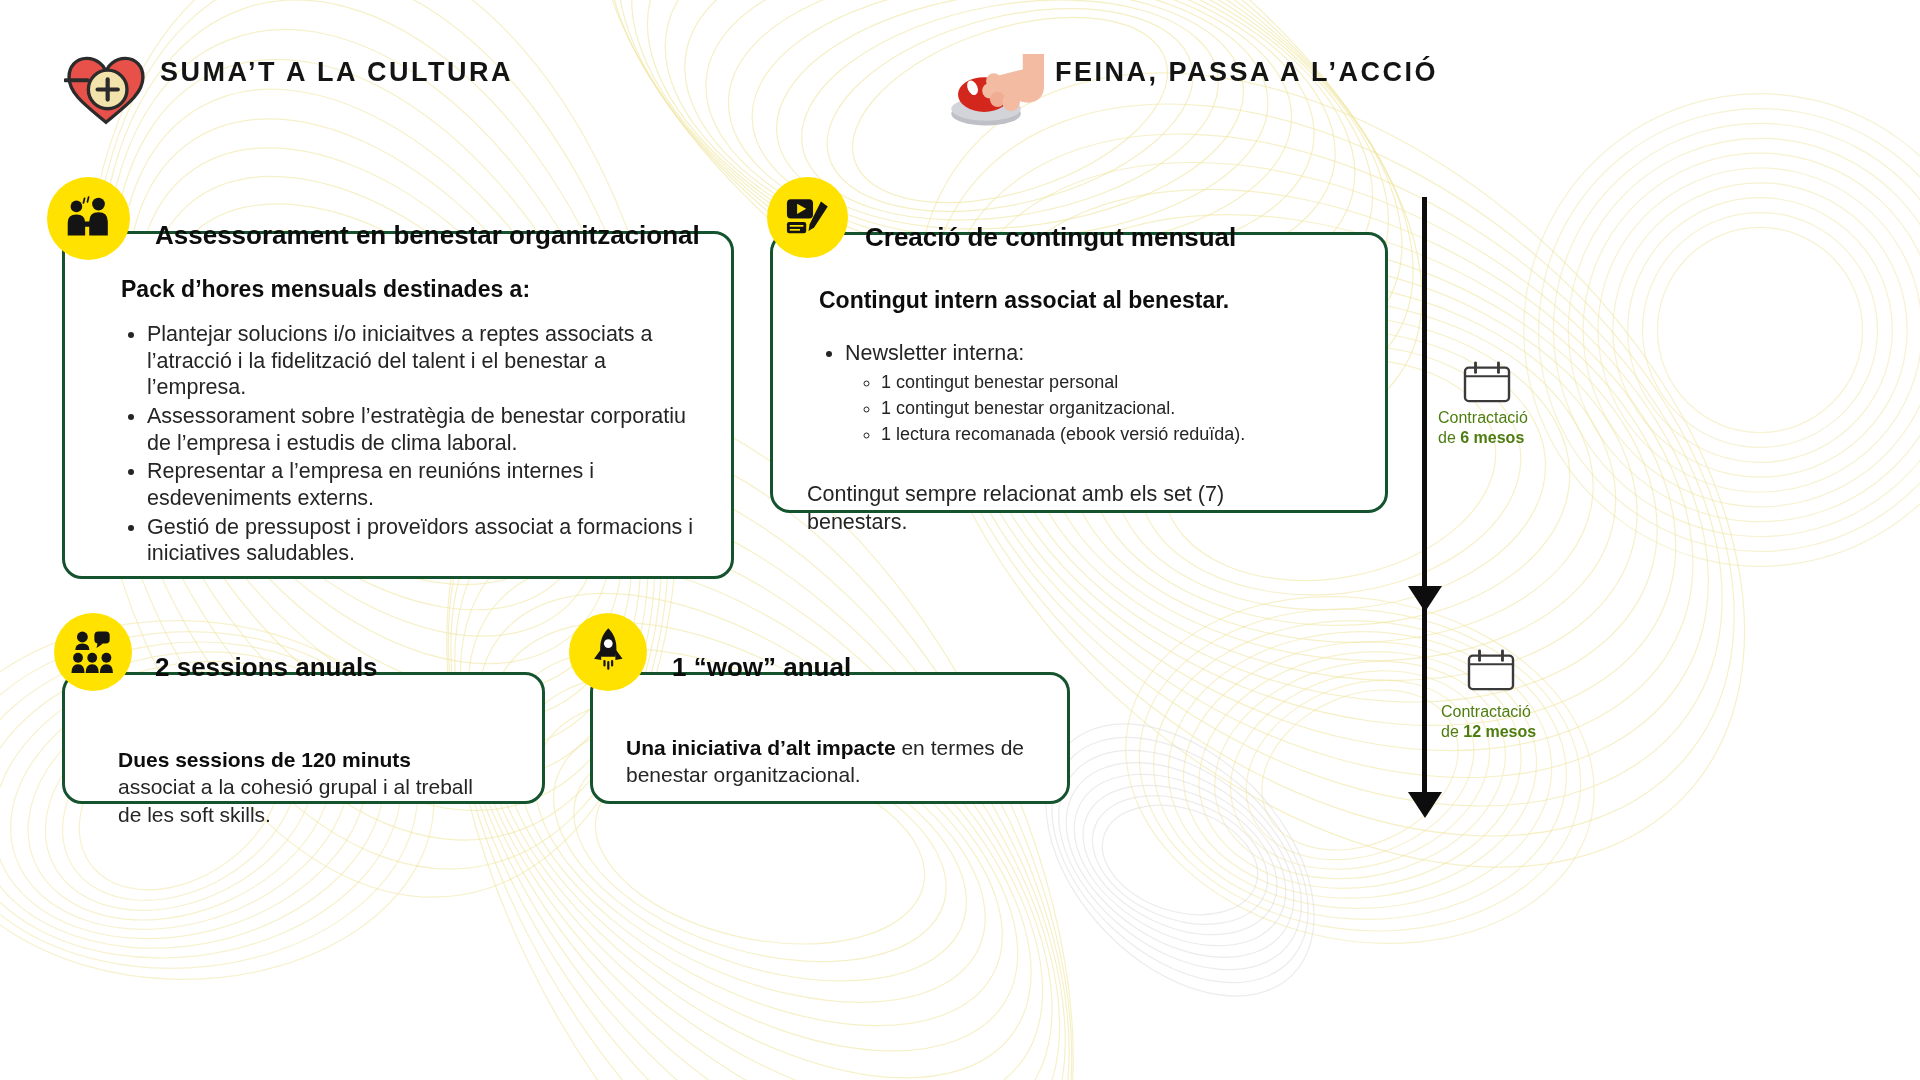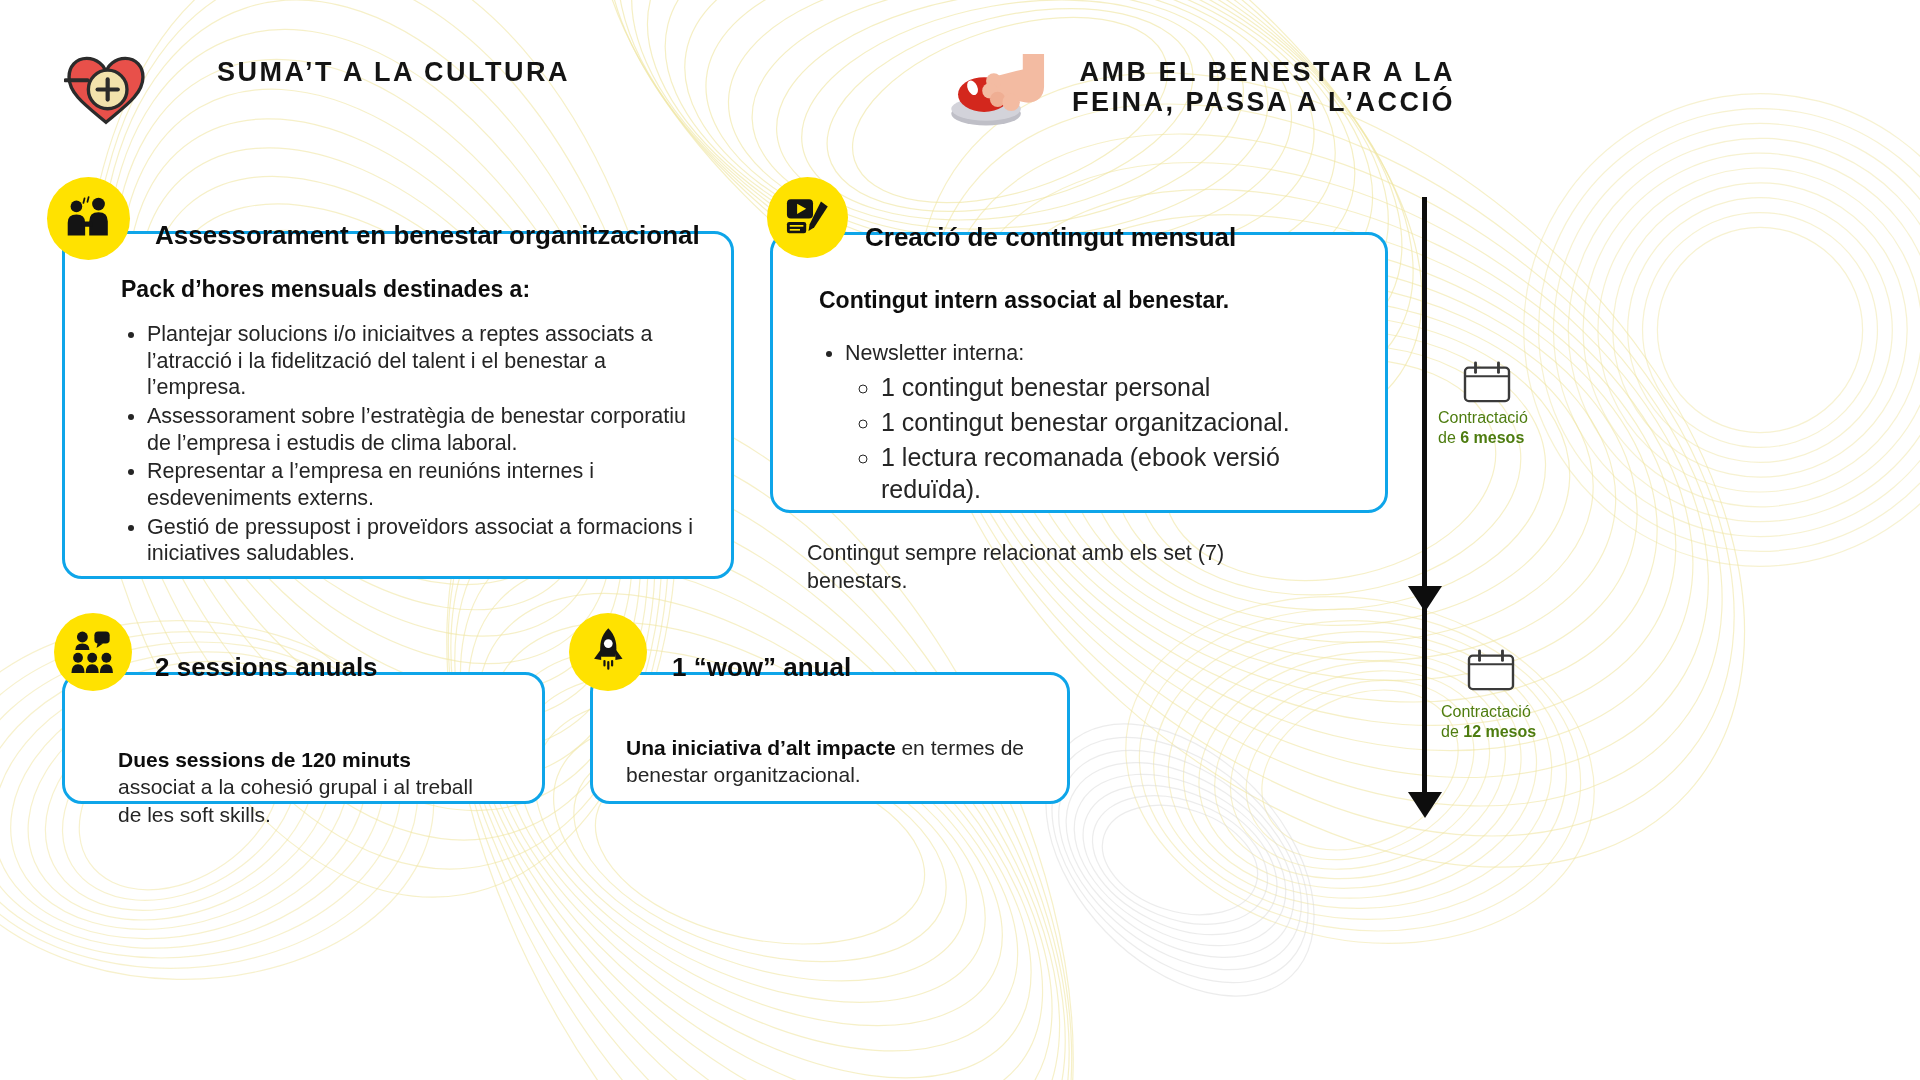--- a/index.html
+++ b/index.html
@@ -6,35 +6,35 @@
   body{
     width:1920px;height:1080px;position:relative;overflow:hidden;
     background:#ffffff;
     font-family:"Liberation Sans","DejaVu Sans",sans-serif;
     color:#141414;
   }
   #bg{position:absolute;left:0;top:0;width:1920px;height:1080px;z-index:0;}
 
   
   .top-title{
-    position:absolute;z-index:3;text-align:right;
+    position:absolute;z-index:3;text-align:left;
     font-weight:800;font-size:27px;line-height:30px;letter-spacing:2.5px;
     color:#141414;text-transform:uppercase;
   }
   #title-left{left:160px;top:57px;width:410px;}
   #title-right{left:1055px;top:57px;width:400px;}
 
   .hdr-icon{position:absolute;z-index:3;}
   #heart-icon{left:64px;top:50px;width:84px;height:80px;}
   #button-icon{left:930px;top:52px;width:116px;height:80px;}
 
   
   .card{
     position:absolute;z-index:2;background:#ffffff;
-    border:3px solid #0ea5e9;border-radius:20px;box-sizing:border-box;
+    border:3px solid #14532d;border-radius:20px;box-sizing:border-box;
   }
   #card-assessorament{left:62px;top:231px;width:672px;height:348px;}
   #card-contingut{left:770px;top:232px;width:618px;height:281px;}
   #card-sessions{left:62px;top:672px;width:483px;height:132px;}
   #card-wow{left:590px;top:672px;width:480px;height:132px;}
 
   .badge{
     position:absolute;z-index:4;border-radius:50%;
     background:#FFE200;display:flex;align-items:center;justify-content:center;
   }
@@ -56,21 +56,21 @@
 
   .card-inner{position:relative;box-sizing:border-box;height:100%;}
   #card-assessorament .card-inner{padding:42px 28px 0 56px;}
   #card-contingut .card-inner{padding:52px 28px 0 46px;}
   #card-sessions .card-inner{padding:30px 24px 0 53px;margin-top:20px;}
   #card-wow .card-inner{padding:38px 24px 0 33px;}
 
   .intro{font-weight:700;font-size:23px;margin:0 0 18px 0;color:#0d0d0d;}
   ul.bullets{margin:0;padding:0 0 0 26px;font-size:21.5px;line-height:1.24;color:#252525;}
   ul.bullets li{margin:0 0 2px 0;}
-  ul.sub{list-style:circle;margin:4px 0 0 0;padding:0 0 0 36px;font-size:25px;line-height:1.28;color:#252525;}
+  ul.sub{list-style:circle;margin:4px 0 0 0;padding:0 0 0 36px;font-size:18px;line-height:1.28;color:#252525;}
   ul.sub li{margin:0 0 3px 0;}
   #card-contingut ul.bullets{margin-top:26px;}
   .footer-note{font-size:21.5px;line-height:1.32;color:#252525;margin:34px 0 12px -12px;max-width:520px;}
   .mini-text{font-size:21px;line-height:1.3;color:#252525;max-width:360px;}
   #card-wow .mini-text{max-width:408px;}
   .b{font-weight:700;color:#0d0d0d;}
 
   
   #timeline-line{position:absolute;z-index:2;left:1422px;top:197px;width:5px;height:598px;background:#0d0d0d;}
   .arrowhead{position:absolute;z-index:3;width:34px;height:26px;}
@@ -219,21 +219,20 @@
     <ellipse cx="56" cy="44" rx="27" ry="18" fill="#D3271D"></ellipse>
     <ellipse cx="44" cy="37" rx="5" ry="8" fill="#ffffff" transform="rotate(-24 44 37)"></ellipse>
     <path d="M96,2 L118,2 L118,36 C118,48 108,54 98,52 L84,49 C74,53 64,48 62,40 C60,32 64,26 72,24 L96,18 Z" fill="#F3BBA2"></path>
     <circle cx="66" cy="30" r="8" fill="#F3BBA2"></circle>
     <circle cx="62" cy="40" r="8" fill="#F3BBA2"></circle>
     <circle cx="70" cy="49" r="8" fill="#EFAE93"></circle>
     <circle cx="84" cy="52" r="9" fill="#F3BBA2"></circle>
   </svg>
 </div>
 <div class="top-title" id="title-right">
-  <div>AMB EL BENESTAR A LA</div>
   <div>FEINA, PASSA A L’ACCIÓ</div>
 </div>
 
 <div class="badge" id="badge-assessorament">
   <svg viewBox="0 0 100 100">
     <circle cx="30" cy="30" r="10" fill="#141414"></circle>
     <path d="M15,80 L15,58 Q15,44 30,44 Q45,44 45,58 L45,80 Z" fill="#141414"></path>
     <circle cx="68" cy="26" r="11" fill="#141414"></circle>
     <path d="M52,80 L52,56 Q52,40 68,40 Q84,40 84,56 L84,80 Z" fill="#141414"></path>
     <rect x="38" y="56" width="20" height="9" rx="4" fill="#141414"></rect>

